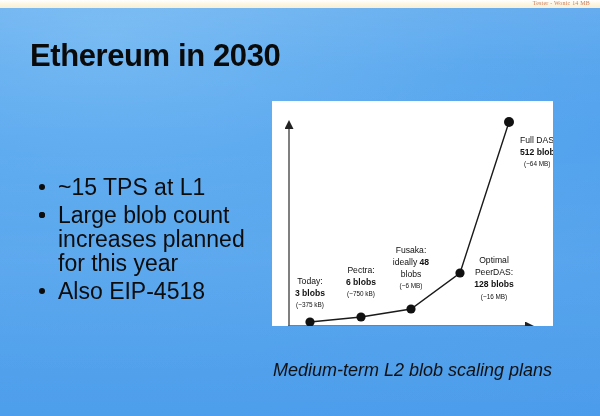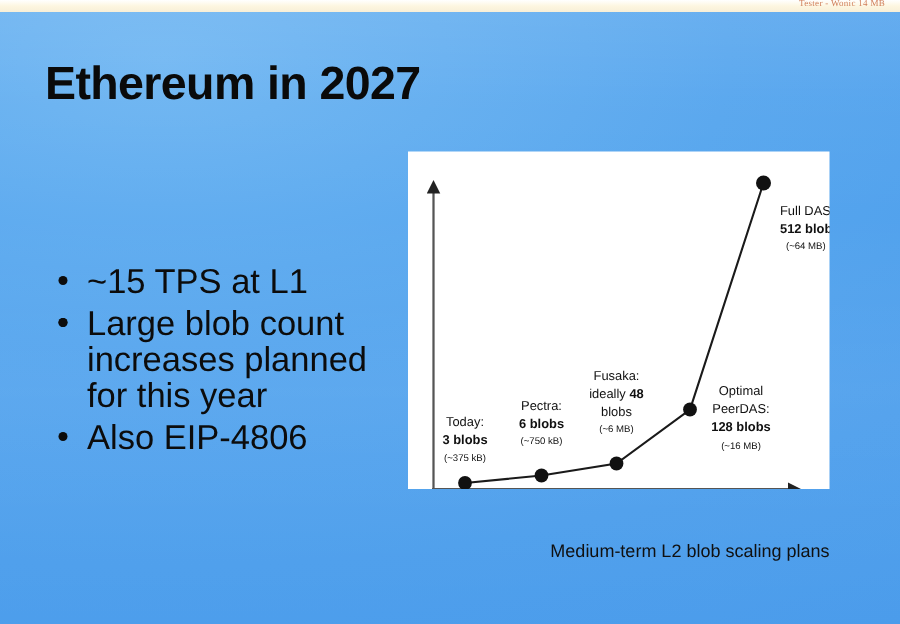--- a/index.html
+++ b/index.html
@@ -113,55 +113,56 @@
     fill: #111;
   }
   .cl-main  { font-size: 8.6px; }
   .cl-bold  { font-size: 8.6px; font-weight: bold; }
   .cl-small { font-size: 6.4px; }
 
   #chart-caption {
     position: absolute;
     left: 272px; top: 352px;
     width: 281px;
-    text-align: right;
-    font-size: 12px;
+    text-align: center;
+    font-size: 18px;
+    font-style: italic;
     color: #101010;
     white-space: nowrap;
   }
 </style>
 </head>
 <body>
 
 <div id="slide-root">
 
   <div id="top-strip">
     <div id="top-strip-text">Tester - Wonic 14 MB</div>
   </div>
 
   <div id="slide">
     <div id="slide-sheen"></div>
 
-    <div id="slide-title">Ethereum in 2027</div>
+    <div id="slide-title">Ethereum in 2030</div>
 
     <ul id="bullets">
       <li>
         <span class="bullet-dot"></span>
         <span>~15 TPS at L1</span>
       </li>
       <li>
         <span class="bullet-dot"></span>
       </li>
       <li>
         <span class="bullet-dot"></span>
         <span>Large blob count increases planned for this year</span>
       </li>
       <li>
         <span class="bullet-dot"></span>
-        <span>Also EIP-4806</span>
+        <span>Also EIP-4518</span>
       </li>
     </ul>
 
     <div id="chart-panel">
       <svg id="chart-svg" viewBox="0 0 281 225">
         <defs>
           <marker id="arrowhead" markerWidth="7" markerHeight="7" refX="2" refY="3" orient="auto" markerUnits="strokeWidth">
             <path d="M0,0 L6,3 L0,6 z" fill="#222"></path>
           </marker>
         </defs>

